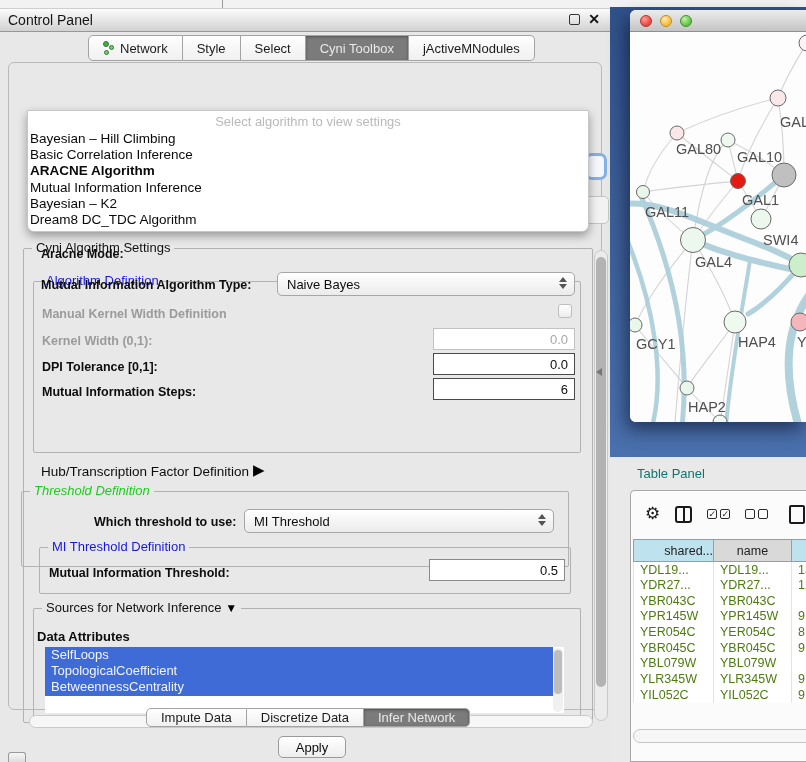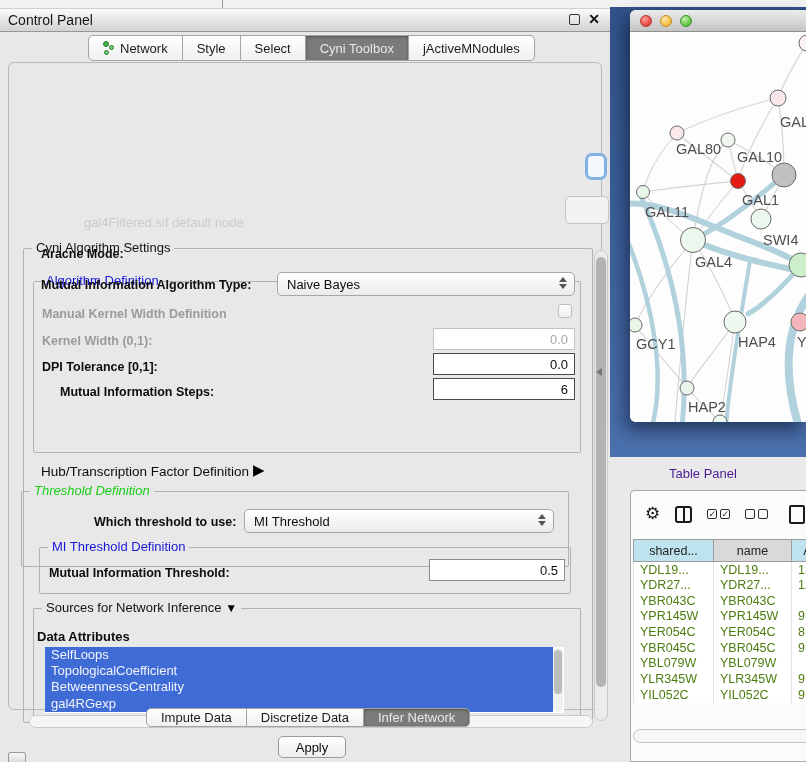--- a/index.html
+++ b/index.html
@@ -123,35 +123,35 @@
   .net-titlebar { height:22px; background:linear-gradient(#ececec,#c4c4c4); border-bottom:1px solid #8f8f8f;
      display:flex; align-items:center; gap:8px; padding-left:10px; }
   .light { width:12px; height:12px; border-radius:50%; }
   .light.red { background:radial-gradient(circle at 35% 30%, #ff9d95, #e5443c 70%); border:1px solid #b33630; }
   .light.yellow { background:radial-gradient(circle at 35% 30%, #ffe9a8, #f3ba3c 70%); border:1px solid #bd8c22; }
   .light.green { background:radial-gradient(circle at 35% 30%, #c2f0a8, #5cc23f 70%); border:1px solid #3f8f2a; }
   .net-canvas { position:relative; width:176px; height:390px; background:#fdfdfd; }
 
   
   .table-panel { position:absolute; left:610px; top:457px; width:196px; height:305px; background:#e9e9e9; }
-  .tp-title { position:absolute; left:27px; top:9px; font-size:13px; color:#4c1d95;margin-left:32px; }
+  .tp-title { position:absolute; left:27px; top:9px; font-size:13px; color:#0f766e; }
   .tp-inner { position:absolute; left:20px; top:33px; width:176px; height:272px; background:#fbfbfb;
      border:1px solid #a8a8a8; border-right:none; border-radius:5px 0 0 0; }
   .tp-toolbar { position:absolute; left:0; top:8px; width:100%; height:30px; display:flex; align-items:center; gap:15px; padding-left:14px; }
   .gear { font-size:17px; color:#1a1a1a; line-height:18px; }
   .col-icon { width:17px; height:17px; border:2px solid #1a1a1a; border-radius:3px; position:relative; }
   .col-icon::after { content:""; position:absolute; left:6px; top:0; width:2px; height:13px; background:#1a1a1a; }
   .cb-pair { display:flex; gap:3px; }
   .cb { width:10px; height:10px; border:1.5px solid #2a2a2a; border-radius:2px; font-size:9px; line-height:9px; text-align:center; color:#2a2a2a; }
   .file-icon { width:16px; height:19px; border:2px solid #1a1a1a; border-radius:2px; margin-left:6px; }
 
   .tp-table { position:absolute; left:2px; top:48px; width:174px; }
   table { border-collapse:collapse; table-layout:fixed; width:190px; font-size:12.5px; }
   th { height:22px; border:1px solid #9d9d9d; font-weight:normal; text-align:center; color:#222; }
-  th.hl { background:#bfe3ee; } th.gr { background:#d9d9d9; }
+  th.hl { background:#bfe3ee;text-align:right; } th.gr { background:#d9d9d9; }
   td { height:15.7px; padding:0 0 0 6px; color:#4d7c0f; border-left:1px solid #e4e4e4; border-right:1px solid #e4e4e4;
      white-space:nowrap; overflow:hidden; background:#fff; }
   .tp-hscroll { position:absolute; left:2px; top:238px; width:180px; height:14px; background:#f6f6f6;
      border:1px solid #c6c6c6; border-radius:7px; }
 </style>
 </head>
 <body>
 
 <div class="top-strip">
     <div class="tick"></div>
@@ -189,20 +189,31 @@
         <span>jActiveMNodules</span>
       </div>
   </div>
 
   <div class="main-panel">
 
     <span class="ghost-combo-text">gal4Filtered.sif default node</span>
     <div class="ghost-combo-frame"></div>
     <div class="help-btn"></div>
 
+    <div class="algo-dropdown">
+      <div class="algo-placeholder">Select algorithm to view settings</div>
+      <ul class="algo-list">
+          <li>Bayesian – Hill Climbing</li>
+          <li>Basic Correlation Inference</li>
+          <li class="bold">ARACNE Algorithm</li>
+          <li>Mutual Information Inference</li>
+          <li>Bayesian – K2</li>
+          <li>Dream8 DC_TDC Algorithm</li>
+        </ul>
+    </div>
 
     <div class="group-box settings-box">
       <span class="group-label">Cyni Algorithm Settings</span>
     </div>
     <div class="vscroll">
         <div class="thumb"></div>
       </div>
 
     <div class="group-box algo-def-box">
       <span class="group-label lbl-blue">Algorithm Definition</span>
@@ -215,21 +226,21 @@
           <b class="up"></b>
           <b class="dn"></b>
         </span>
     </div>
     <span class="field-label disabled" style="left:33px; top:244px;">Manual Kernel Width Definition</span>
     <div class="checkbox" style="left:549px; top:241px;"></div>
     <span class="field-label disabled" style="left:33px; top:271px;">Kernel Width (0,1):</span>
     <div class="tfield disabled" style="left:424px; top:265px; width:142px;">0.0</div>
     <span class="field-label" style="left:33px; top:297px;">DPI Tolerance [0,1]:</span>
     <div class="tfield enabled" style="left:424px; top:290px; width:142px;">0.0</div>
-    <span class="field-label" style="left:33px; top:322px;margin-left:18px;">Mutual Information Steps:</span>
+    <span class="field-label" style="left:33px; top:322px;">Mutual Information Steps:</span>
     <div class="tfield enabled" style="left:424px; top:315px; width:142px;">6</div>
 
     <div class="hub-row">
       <span>Hub/Transcription Factor Definition</span>
       <span class="tri-right">▶</span>
     </div>
 
     <div class="group-box threshold-box">
       <span class="group-label lbl-green">Threshold Definition</span>
     </div>
@@ -251,21 +262,20 @@
       <span class="group-label">
         <span>Sources for Network Inference</span>
         <span class="tri-down">▼</span>
       </span>
     </div>
     <span class="data-attr-label">Data Attributes</span>
     <div class="attr-list">
         <div class="row">SelfLoops</div>
         <div class="row">TopologicalCoefficient</div>
         <div class="row">BetweennessCentrality</div>
-        <div class="row">gal4RGexp</div>
       </div>
     <div class="attr-vscroll">
         <div class="thumb"></div>
       </div>
 
     <div class="hscroll"></div>
     <div class="apply-btn">Apply</div>
   </div>
 
   <div class="bottom-tabs">

